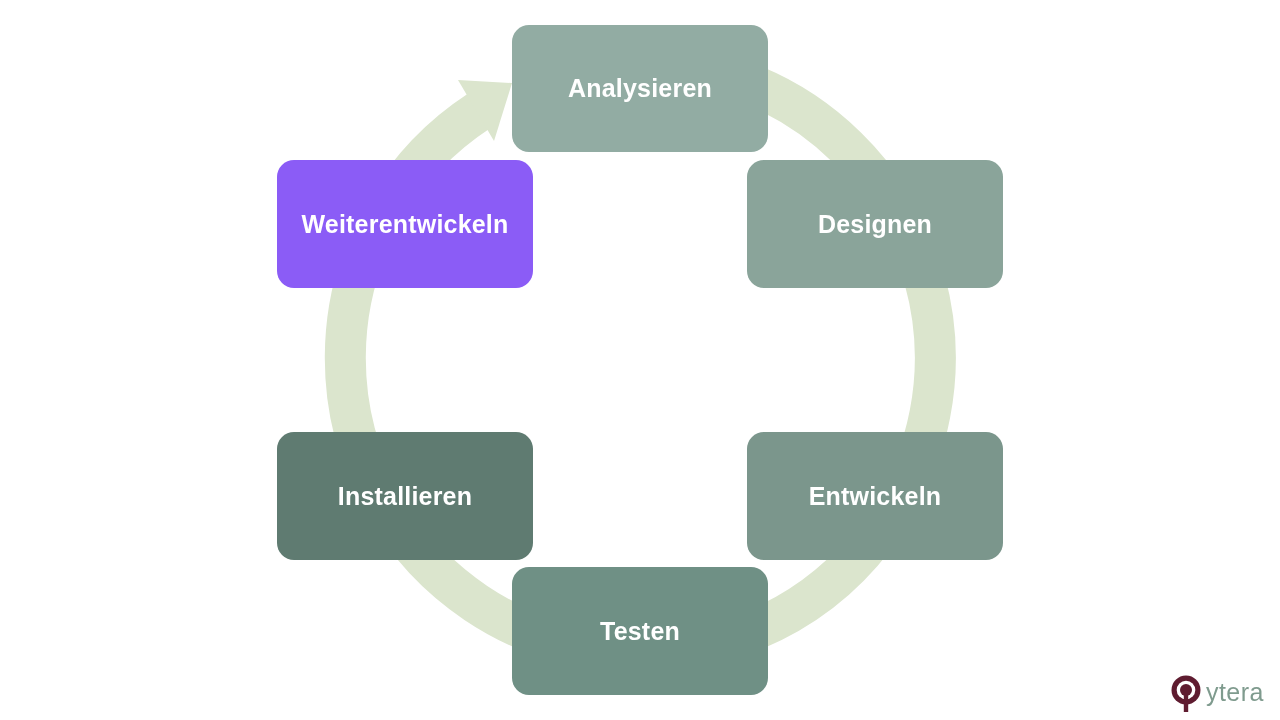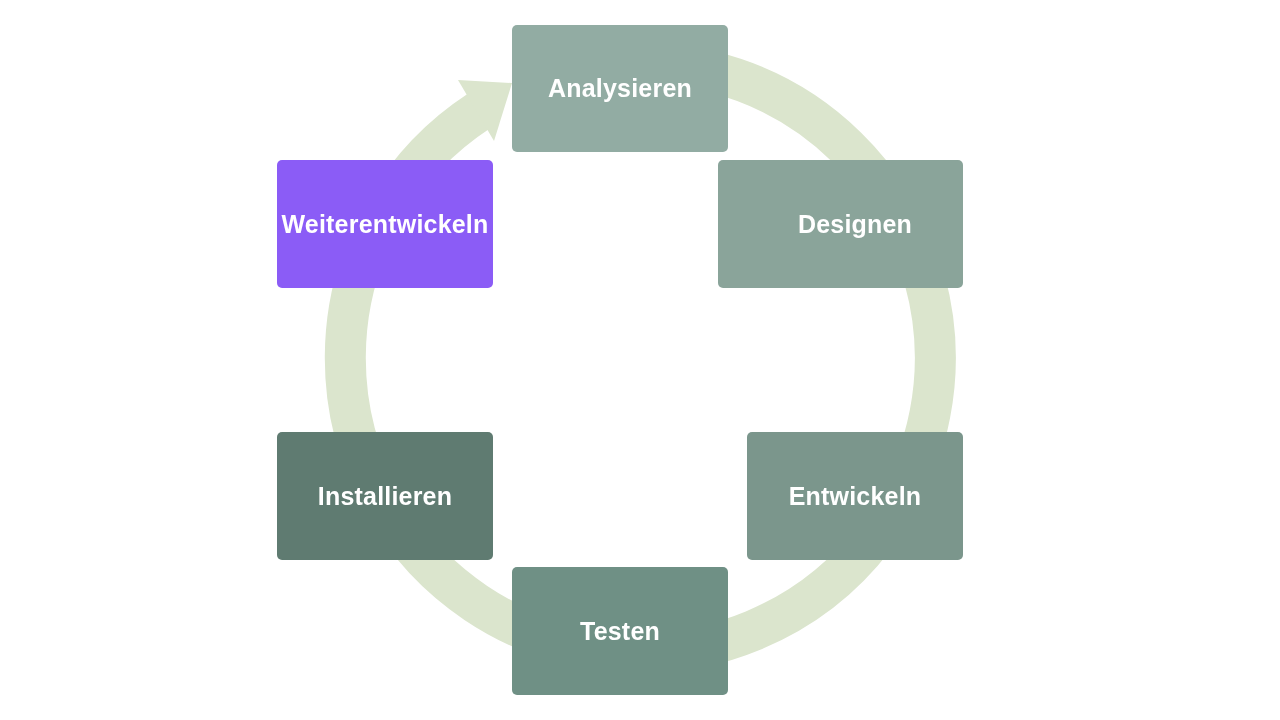--- a/index.html
+++ b/index.html
@@ -17,35 +17,35 @@
   }
   .ring-svg {
     position: absolute;
     left: 0;
     top: 0;
     width: 1280px;
     height: 720px;
   }
   .step {
     position: absolute;
-    width: 216px;
+    width: 256px;
     height: 128px;
-    border-radius: 5px;
+    border-radius: 17px;
     display: flex;
     align-items: center;
     justify-content: center;
   }
   .step span {
     font-size: 25px;
     font-weight: bold;
     letter-spacing: 0.2px;
     white-space: nowrap;
   }
   .step-analysieren      { left: 512px; top: 25px;  height: 127px; }
-  .step-designen         { left: 718px; top: 160px; padding-left: 29px; }
+  .step-designen         { left: 747px; top: 160px; }
   .step-entwickeln       { left: 747px; top: 432px; text-align: center; }
   .step-testen           { left: 512px; top: 567px; }
   .step-installieren     { left: 277px; top: 432px; }
   .step-weiterentwickeln { left: 277px; top: 160px; }
 
   .logo {
     position: absolute;
     right: 16px;
     bottom: 6px;
     display: flex;
@@ -85,14 +85,23 @@
   </div>
 
   <div class="step step-installieren" style="background-color: rgb(95, 123, 113);">
     <span style="color: rgb(255, 255, 255);">Installieren</span>
   </div>
 
   <div class="step step-weiterentwickeln" style="background-color: #8b5cf6;">
     <span style="color: rgb(255, 255, 255);">Weiterentwickeln</span>
   </div>
 
+  <div class="logo">
+    <svg width="36" height="40" viewBox="0 0 36 40" xmlns="http://www.w3.org/2000/svg" aria-hidden="true">
+      <circle cx="17" cy="16" r="14.5" style="fill: rgb(95, 28, 48);"></circle>
+      <circle cx="17" cy="16" r="9.3" style="fill: rgb(255, 255, 255);"></circle>
+      <circle cx="17" cy="16" r="6" style="fill: rgb(95, 28, 48);"></circle>
+      <rect x="14.8" y="16" width="4.4" height="22" style="fill: rgb(95, 28, 48);"></rect>
+    </svg>
+    <span class="logo-text" style="color: rgb(127, 155, 142);">ytera</span>
+  </div>
 
 </div>
 
 </body></html>

